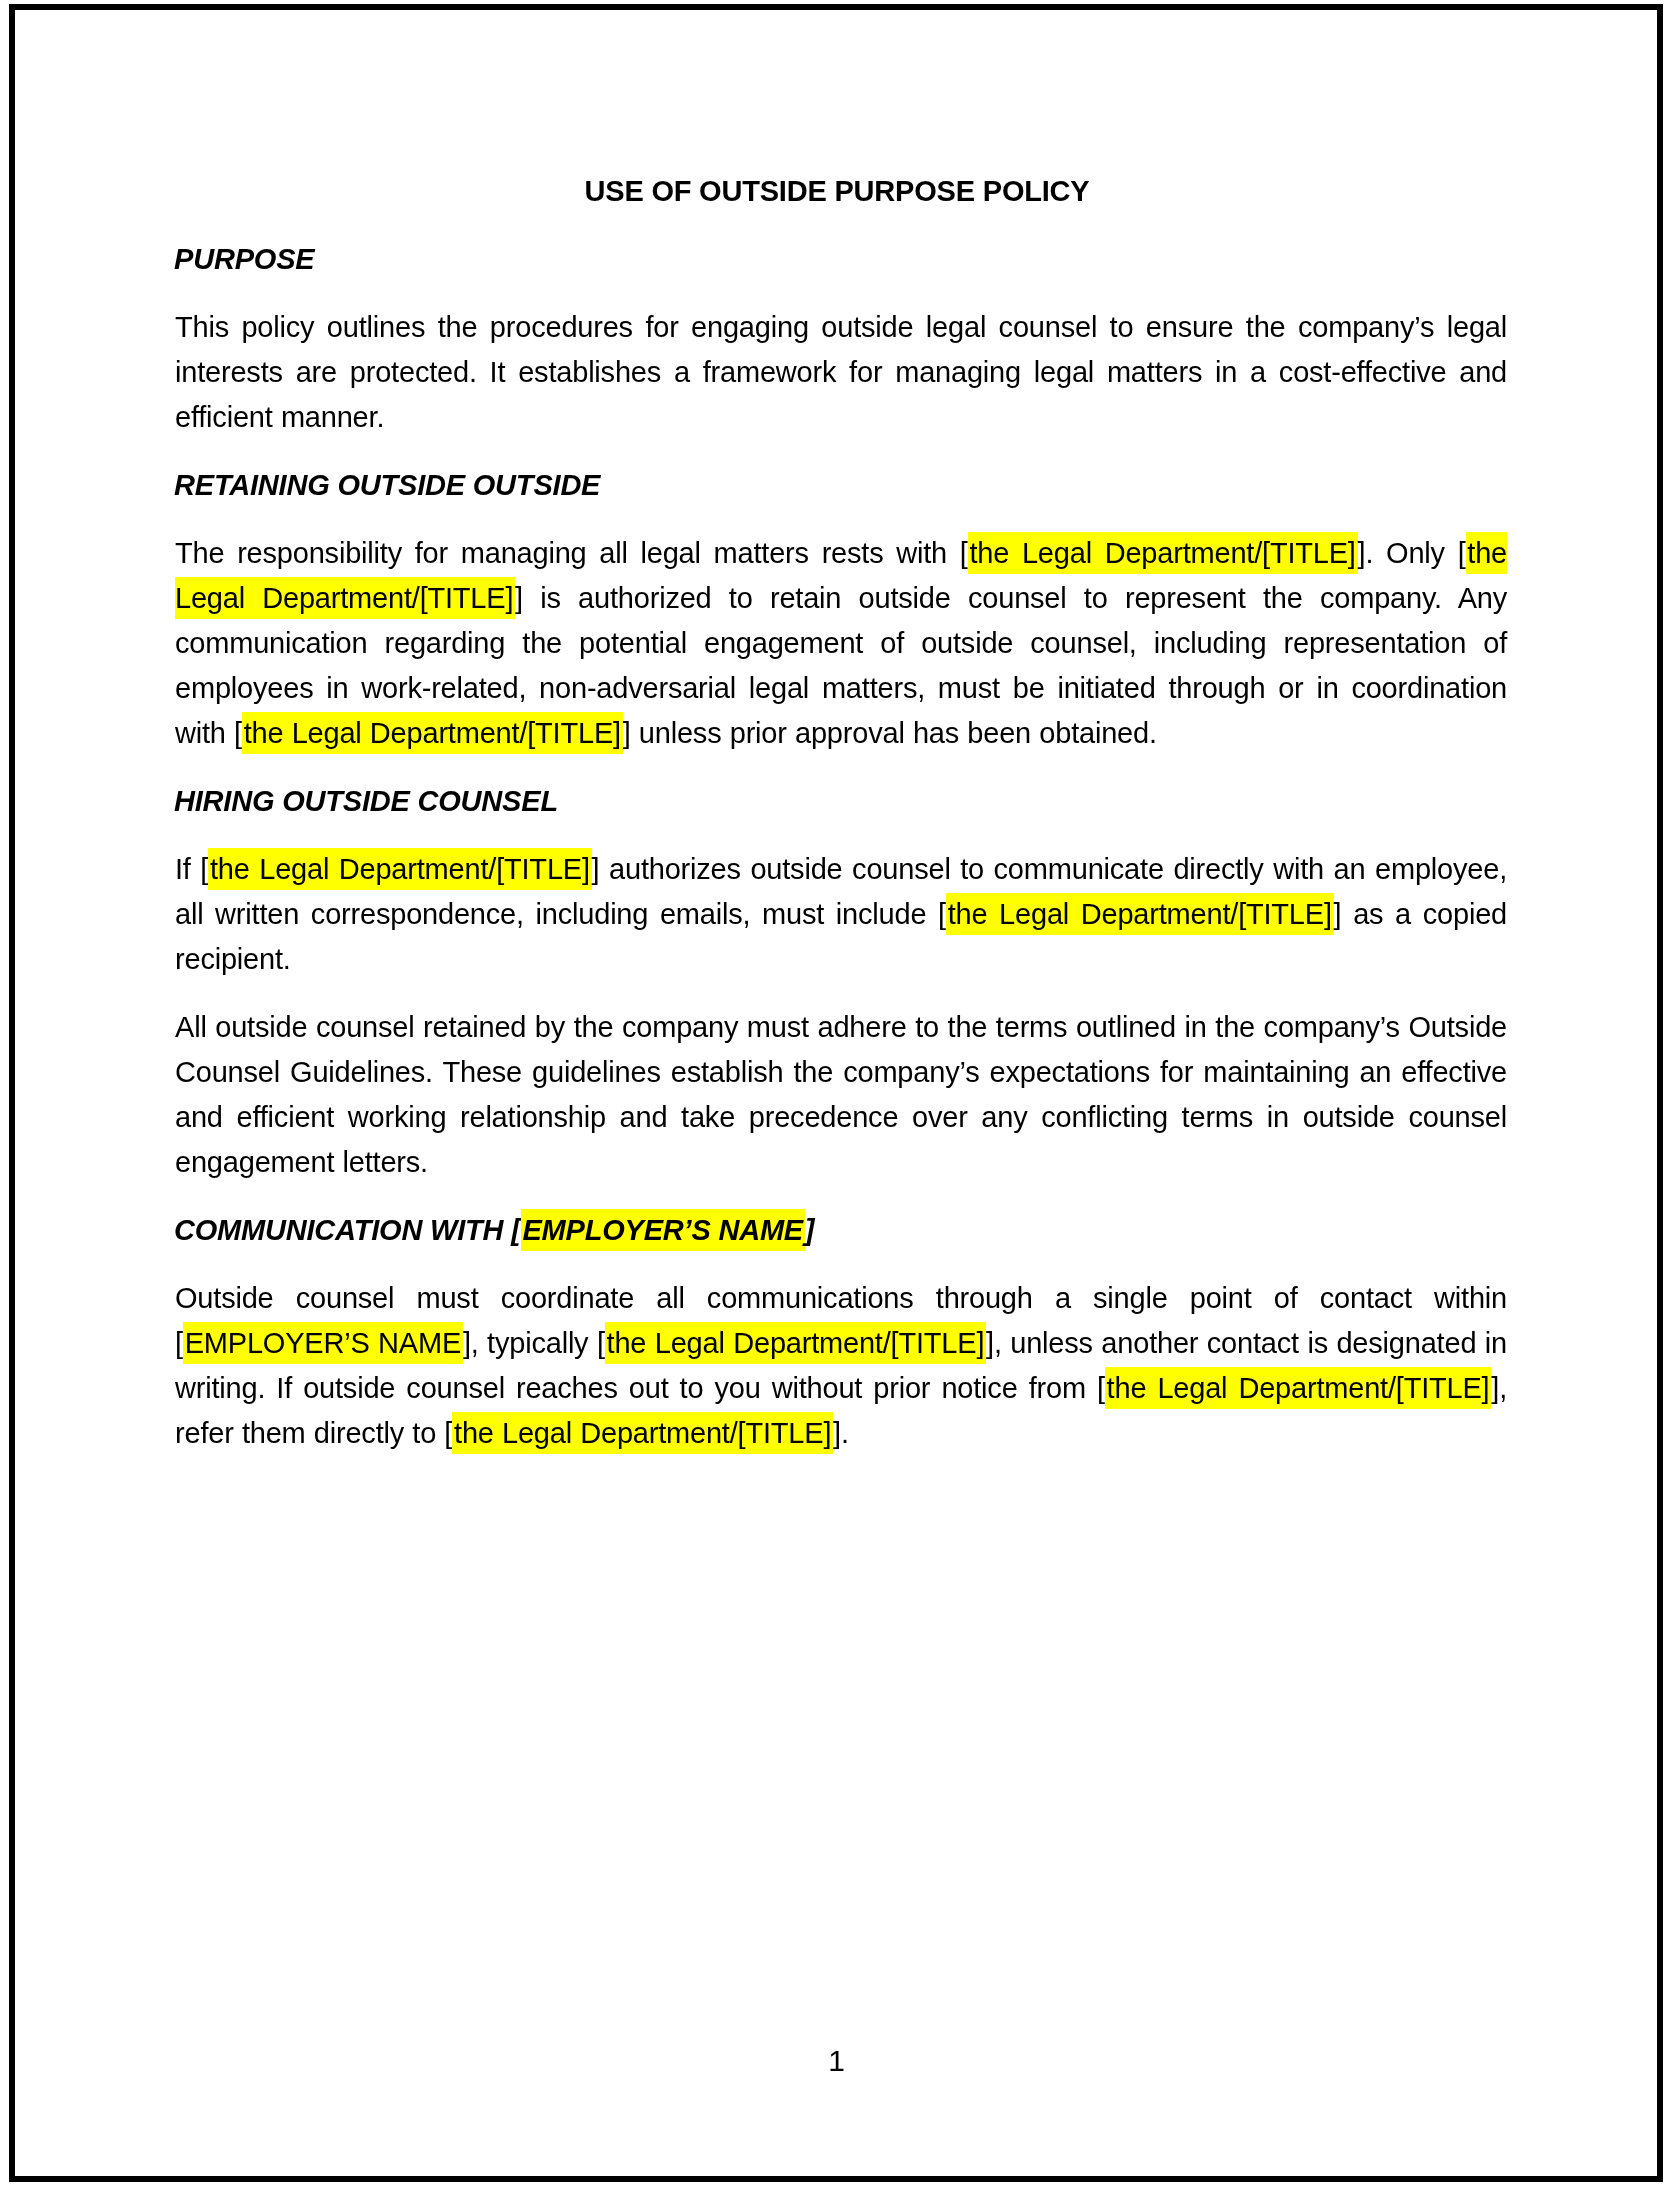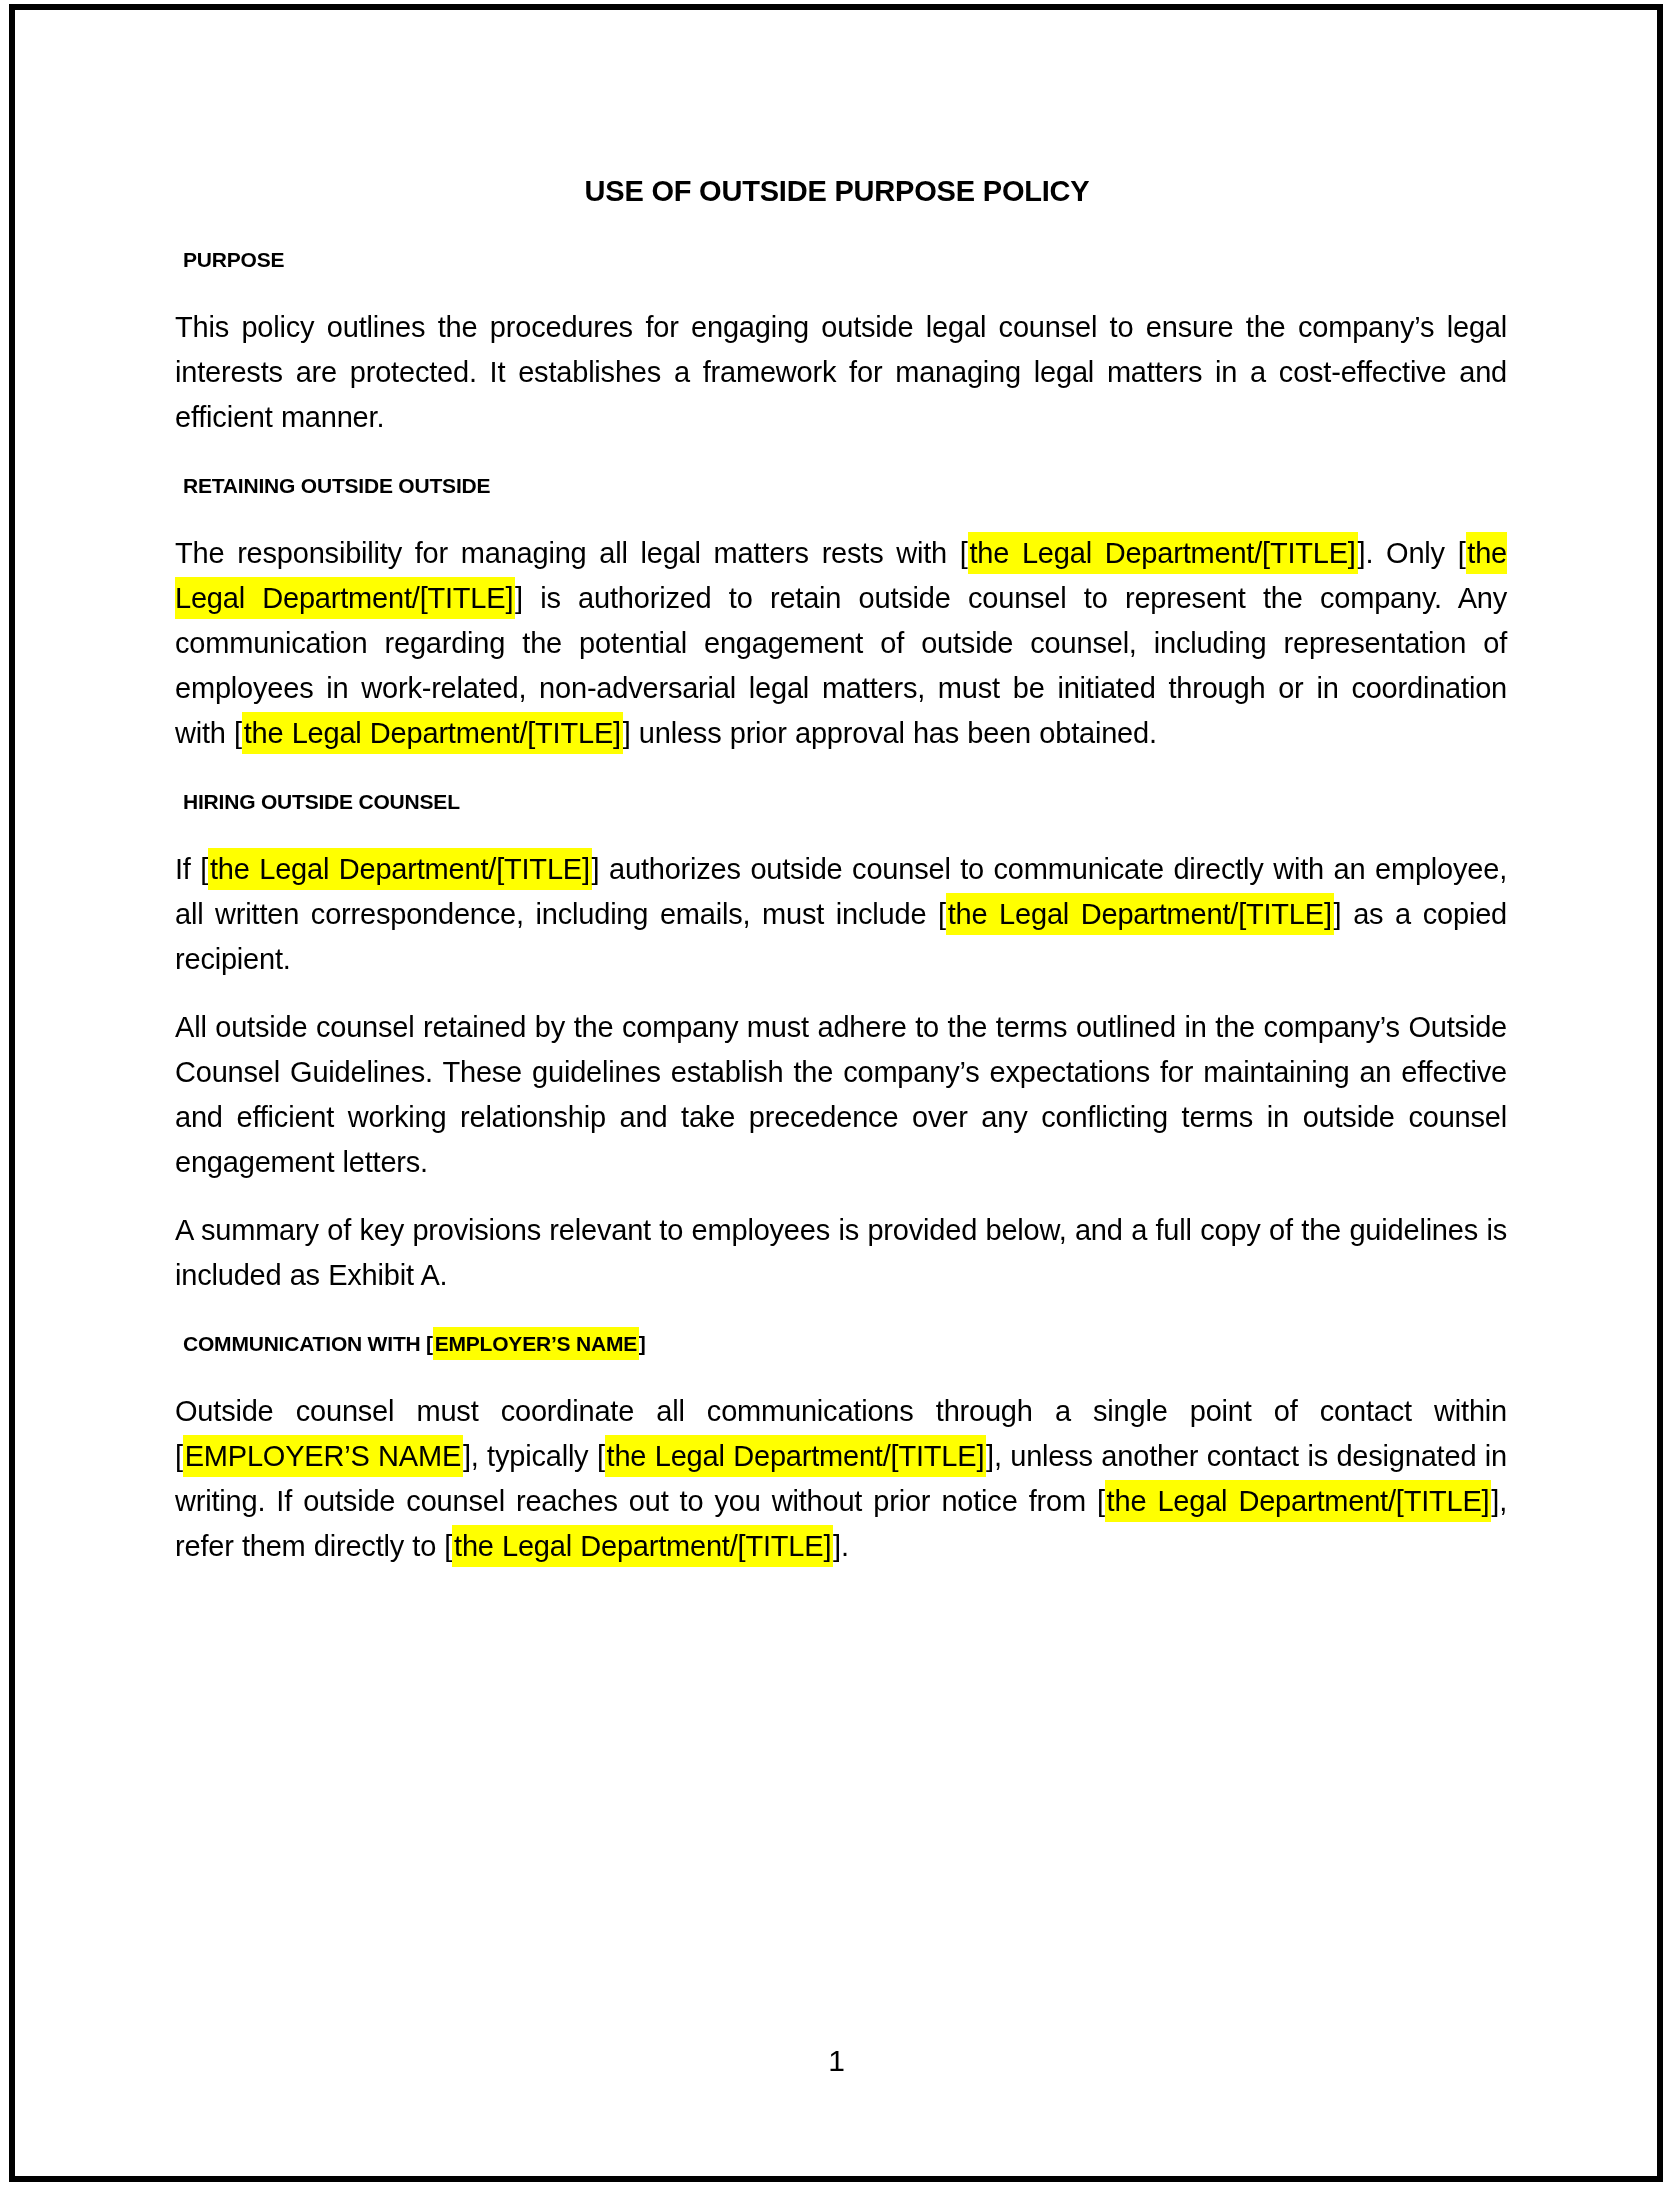--- a/index.html
+++ b/index.html
@@ -33,25 +33,26 @@
   }
   .doc-title {
     font-size: 29px;
     line-height: 45px;
     font-weight: bold;
     text-align: center;
     margin: 0 0 23px 0;
     letter-spacing: -0.2px;
   }
   .sec-heading {
-    font-size: 21px;
+    font-size: 29px;
     line-height: 45px;
     font-weight: bold;
-    margin: 0 0 23px 16px;
+    margin: 0 0 23px 7px;
     letter-spacing: -0.2px;
+    font-style: italic;
   }
   .body-par {
     font-size: 29px;
     line-height: 45px;
     text-align: justify;
     margin: 0 0 23px 8px;
     letter-spacing: -0.2px;
     word-spacing: 0.4px;
   }
   mark {
@@ -78,20 +79,19 @@
 <div class="content">
   <h1 class="doc-title">USE OF OUTSIDE PURPOSE POLICY</h1>
   <div>
       <h2 class="sec-heading">PURPOSE</h2>
       <p class="body-par">This policy outlines the procedures for engaging outside legal counsel to ensure the company’s legal interests are protected. It establishes a framework for managing legal matters in a cost-effective and efficient manner.</p>
       <h2 class="sec-heading">RETAINING OUTSIDE OUTSIDE</h2>
       <p class="body-par">The responsibility for managing all legal matters rests with [<mark>the Legal Department/[TITLE]</mark>]. Only [<mark>the Legal Department/[TITLE]</mark>] is authorized to retain outside counsel to represent the company. Any communication regarding the potential engagement of outside counsel, including representation of employees in work-related, non-adversarial legal matters, must be initiated through or in coordination with [<mark>the Legal Department/[TITLE]</mark>] unless prior approval has been obtained.</p>
       <h2 class="sec-heading">HIRING OUTSIDE COUNSEL</h2>
       <p class="body-par">If [<mark>the Legal Department/[TITLE]</mark>] authorizes outside counsel to communicate directly with an employee, all written correspondence, including emails, must include [<mark>the Legal Department/[TITLE]</mark>] as a copied recipient.</p>
       <p class="body-par">All outside counsel retained by the company must adhere to the terms outlined in the company’s Outside Counsel Guidelines. These guidelines establish the company’s expectations for maintaining an effective and efficient working relationship and take precedence over any conflicting terms in outside counsel engagement letters.</p>
-      <p class="body-par">A summary of key provisions relevant to employees is provided below, and a full copy of the guidelines is included as Exhibit A.</p>
       <h2 class="sec-heading">COMMUNICATION WITH [<mark>EMPLOYER’S NAME</mark>]</h2>
       <p class="body-par">Outside counsel must coordinate all communications through a single point of contact within [<mark>EMPLOYER’S NAME</mark>], typically [<mark>the Legal Department/[TITLE]</mark>], unless another contact is designated in writing. If outside counsel reaches out to you without prior notice from [<mark>the Legal Department/[TITLE]</mark>], refer them directly to [<mark>the Legal Department/[TITLE]</mark>].</p>
     </div>
 </div>
 
 <div class="page-footer">1</div>
 
 
 </body></html>

